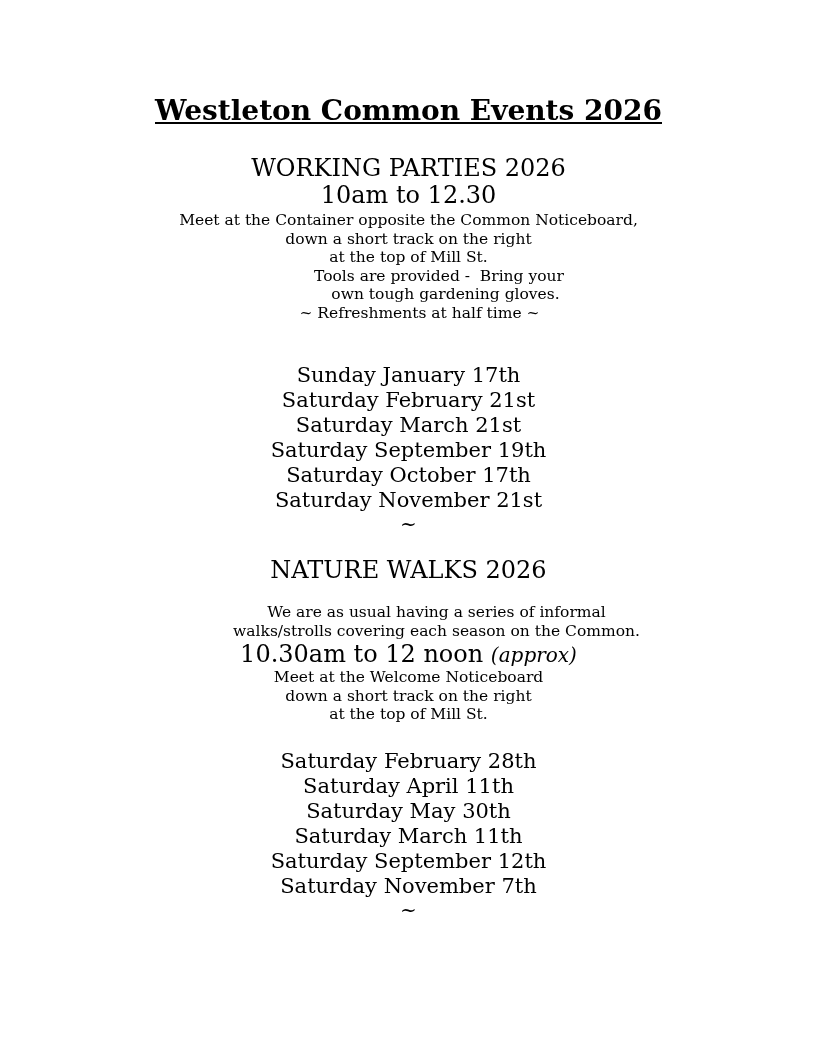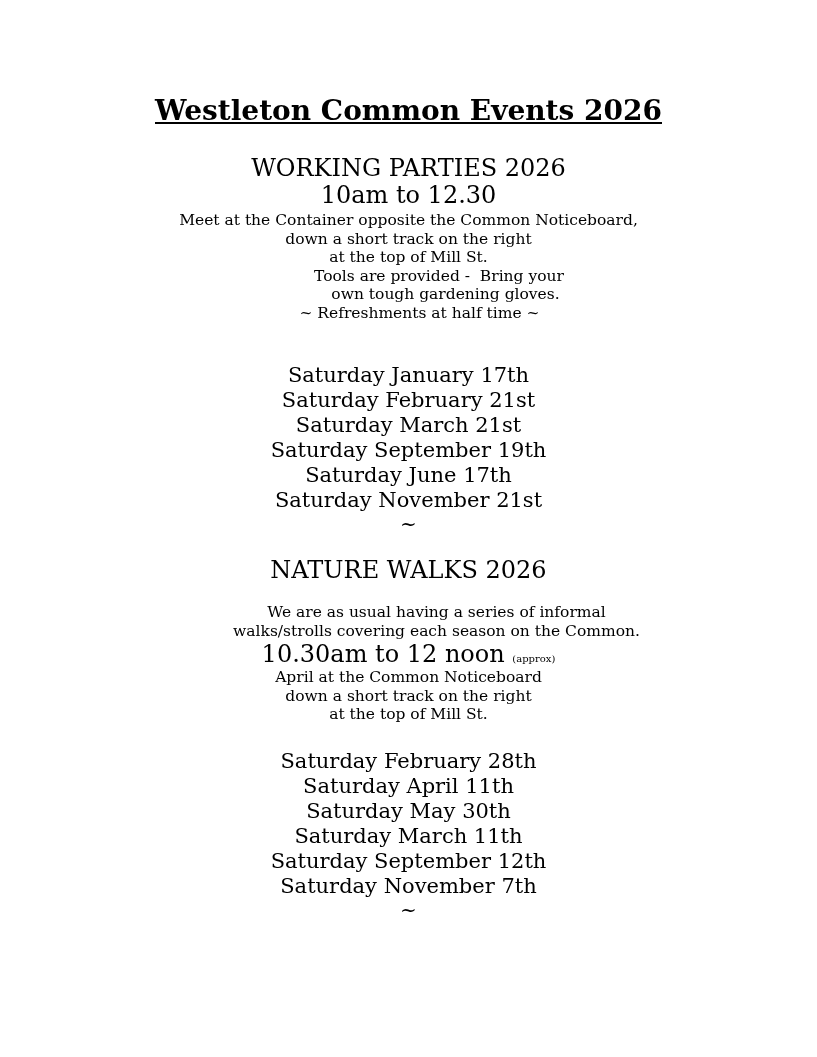--- a/index.html
+++ b/index.html
@@ -11,21 +11,21 @@
     .page { position: absolute; left: 0; top: 0; width: 817px; }
     .title {
       position: absolute; left: 0; width: 817px; top: 94px;
       font-size: 28px; font-weight: bold; text-decoration: underline;
       text-align: center; line-height: 34px;
     }
     .h2 { font-size: 24px; line-height: 27px; }
     .small { font-size: 15.5px; line-height: 18.5px; }
     .date { font-size: 21px; line-height: 25px; }
     .block { position: absolute; left: 0; width: 817px; text-align: center; }
-    .approx { font-size: 10px; }
+    .approx { font-size: 20px; font-style: italic; }
     .tilde { font-size: 20px; line-height: 22px; }
     .line { white-space: pre; }
   </style>
 </head>
 <body>
 
 <div class="page">
 
   <div class="title">Westleton Common Events 2026</div>
 
@@ -37,43 +37,43 @@
   <div class="block small" style="top:211px;">
     <div class="line" style="margin-left:0px;">Meet at the Container opposite the Common Noticeboard,</div>
     <div class="line">down a short track on the right</div>
     <div class="line">at the top of Mill St.</div>
     <div class="line" style="padding-left:61px;">Tools are provided -  Bring your</div>
     <div class="line" style="padding-left:74px;">own tough gardening gloves.</div>
     <div class="line" style="padding-left:22px;">~ Refreshments at half time ~</div>
   </div>
 
   <div class="block date" style="top:363px;">
-    <div>Saturday January 17th</div>
+    <div>Sunday January 17th</div>
     <div>Saturday February 21st</div>
     <div>Saturday March 21st</div>
     <div>Saturday September 19th</div>
-    <div>Saturday June 17th</div>
+    <div>Saturday October 17th</div>
     <div>Saturday November 21st</div>
     <div class="tilde">~</div>
   </div>
 
   <div class="block h2" style="top:557px;">NATURE WALKS 2026</div>
 
   <div class="block small" style="top:603px;margin-left:28px;">
     <div>We are as usual having a series of informal</div>
     <div>walks/strolls covering each season on the Common.</div>
   </div>
 
   <div class="block" style="top:641px; font-size:24px; line-height:27px;">
     <span>10.30am to 12 noon</span>
     <span class="approx">(approx)</span>
   </div>
 
   <div class="block small" style="top:668px;">
-    <div>April at the Common Noticeboard</div>
+    <div>Meet at the Welcome Noticeboard</div>
     <div>down a short track on the right</div>
     <div>at the top of Mill St.</div>
   </div>
 
   <div class="block date" style="top:749px;">
     <div>Saturday February 28th</div>
     <div>Saturday April 11th</div>
     <div>Saturday May 30th</div>
     <div>Saturday March 11th</div>
     <div>Saturday September 12th</div>

